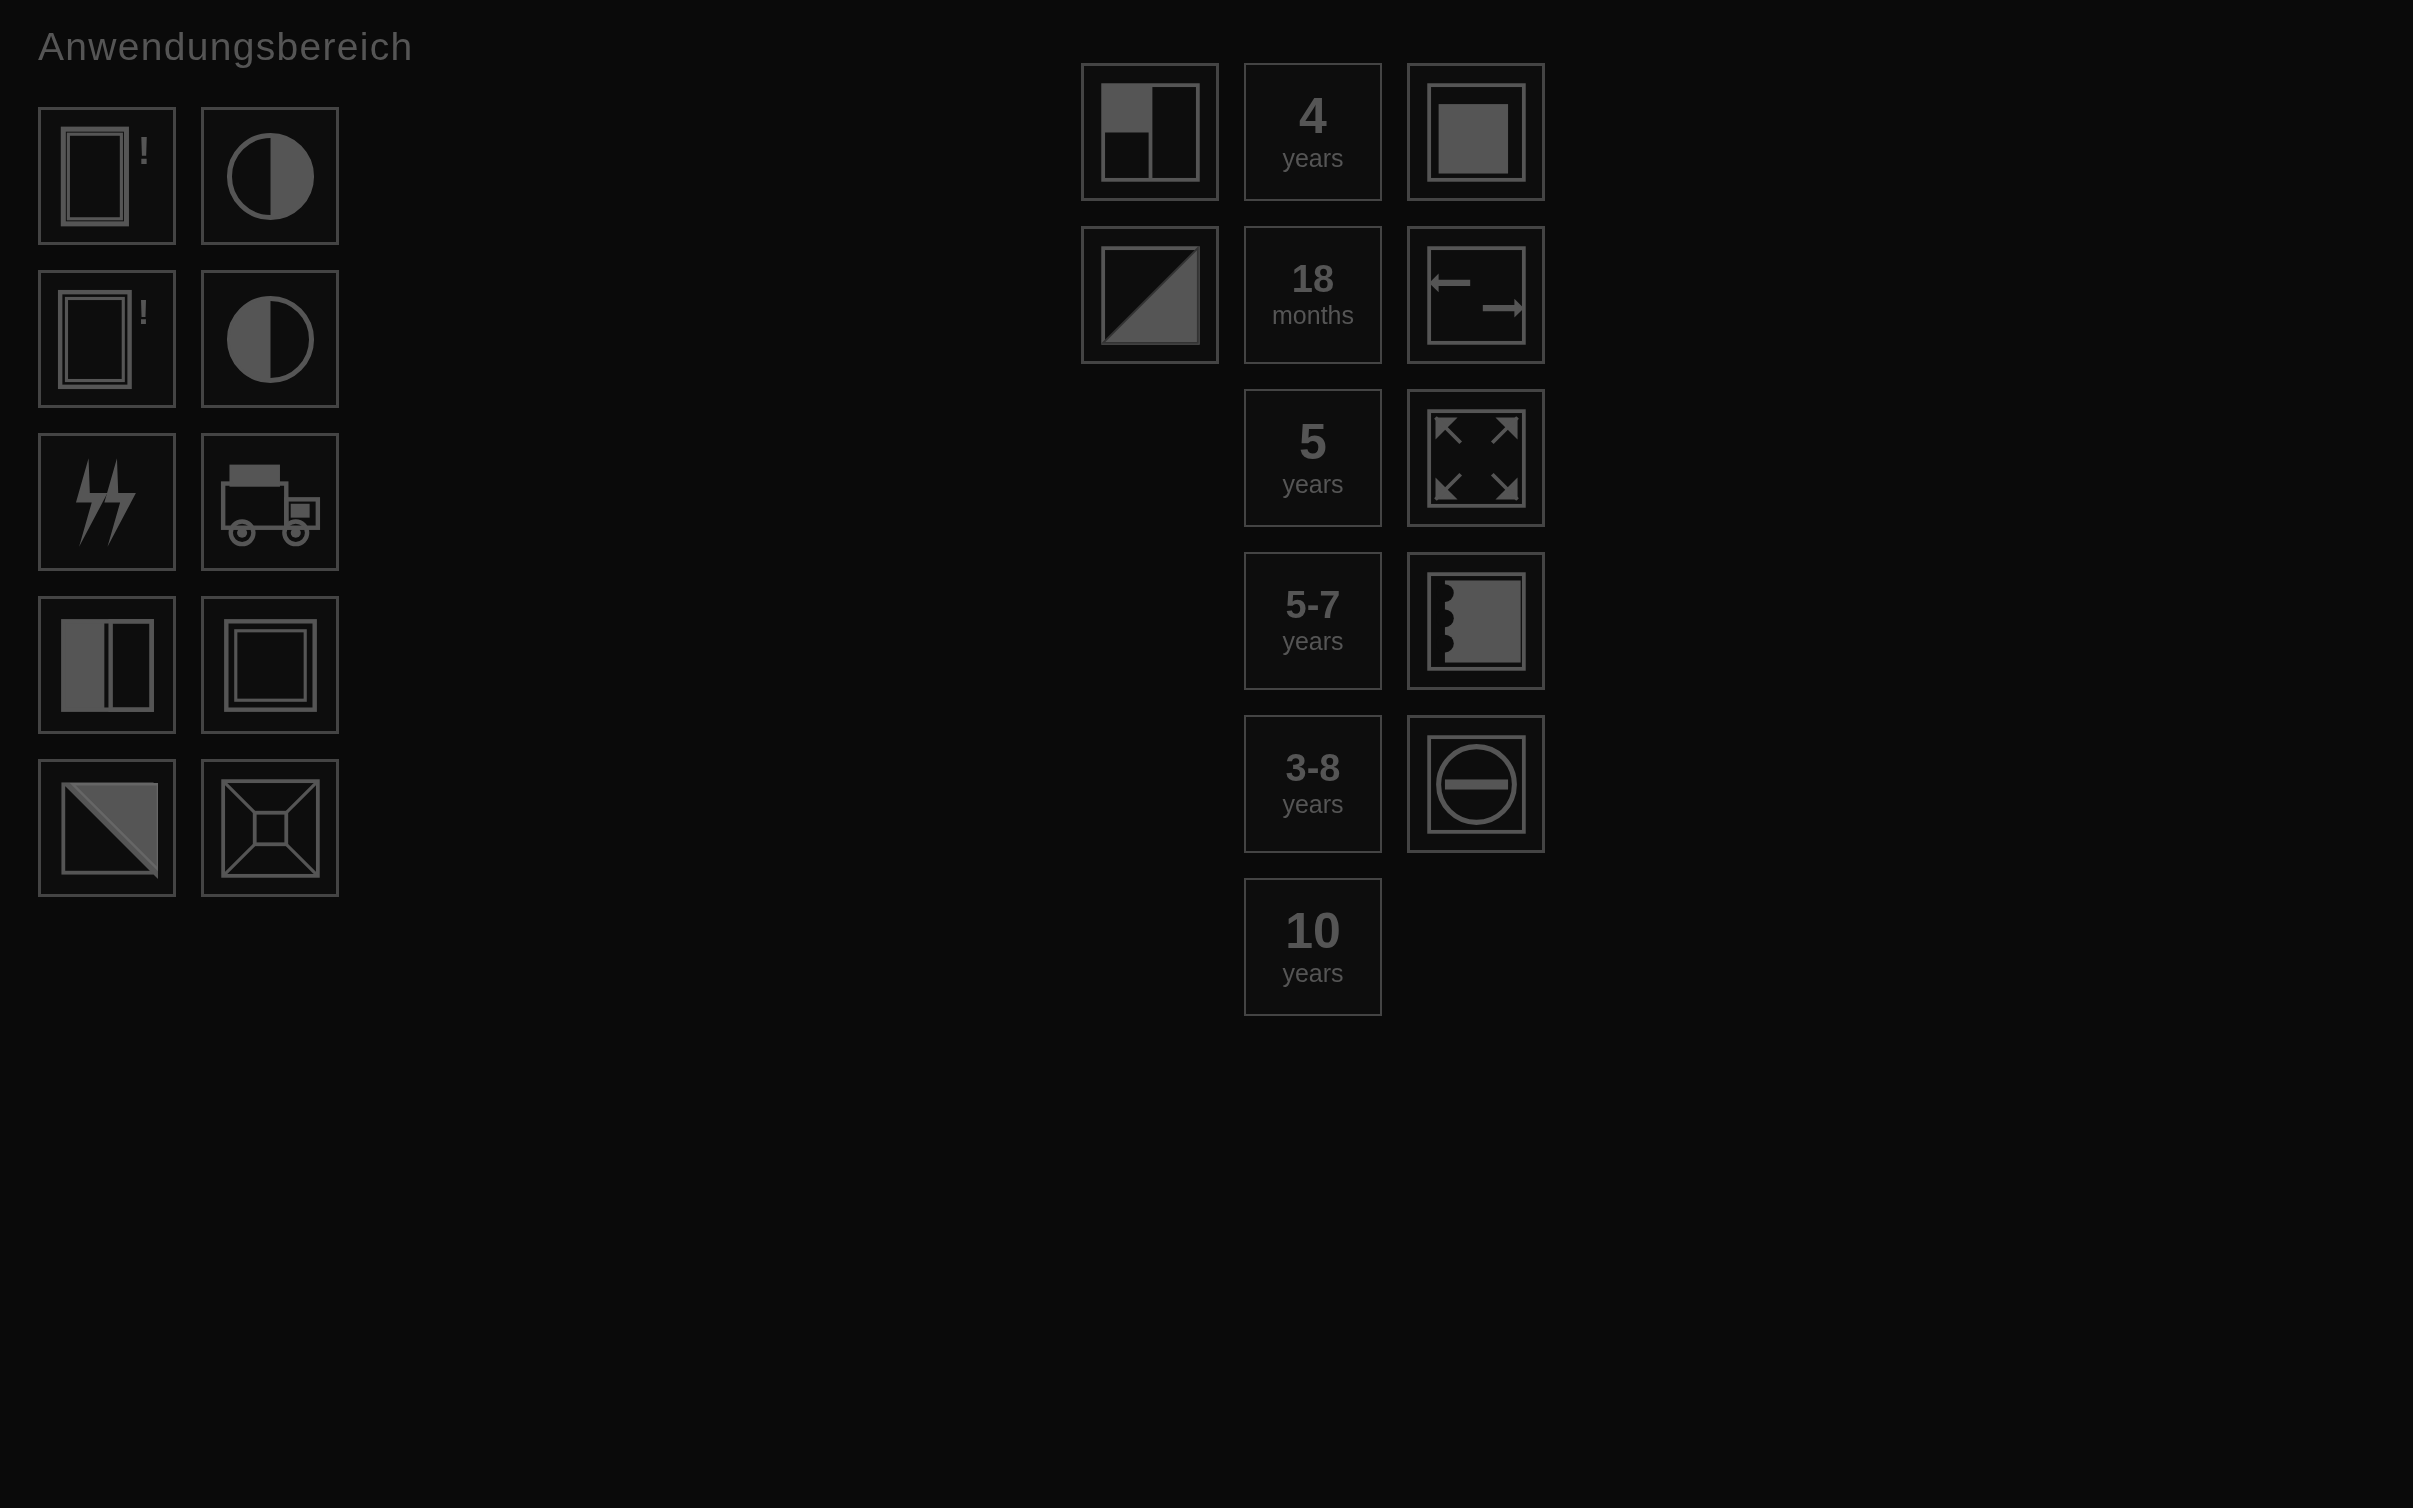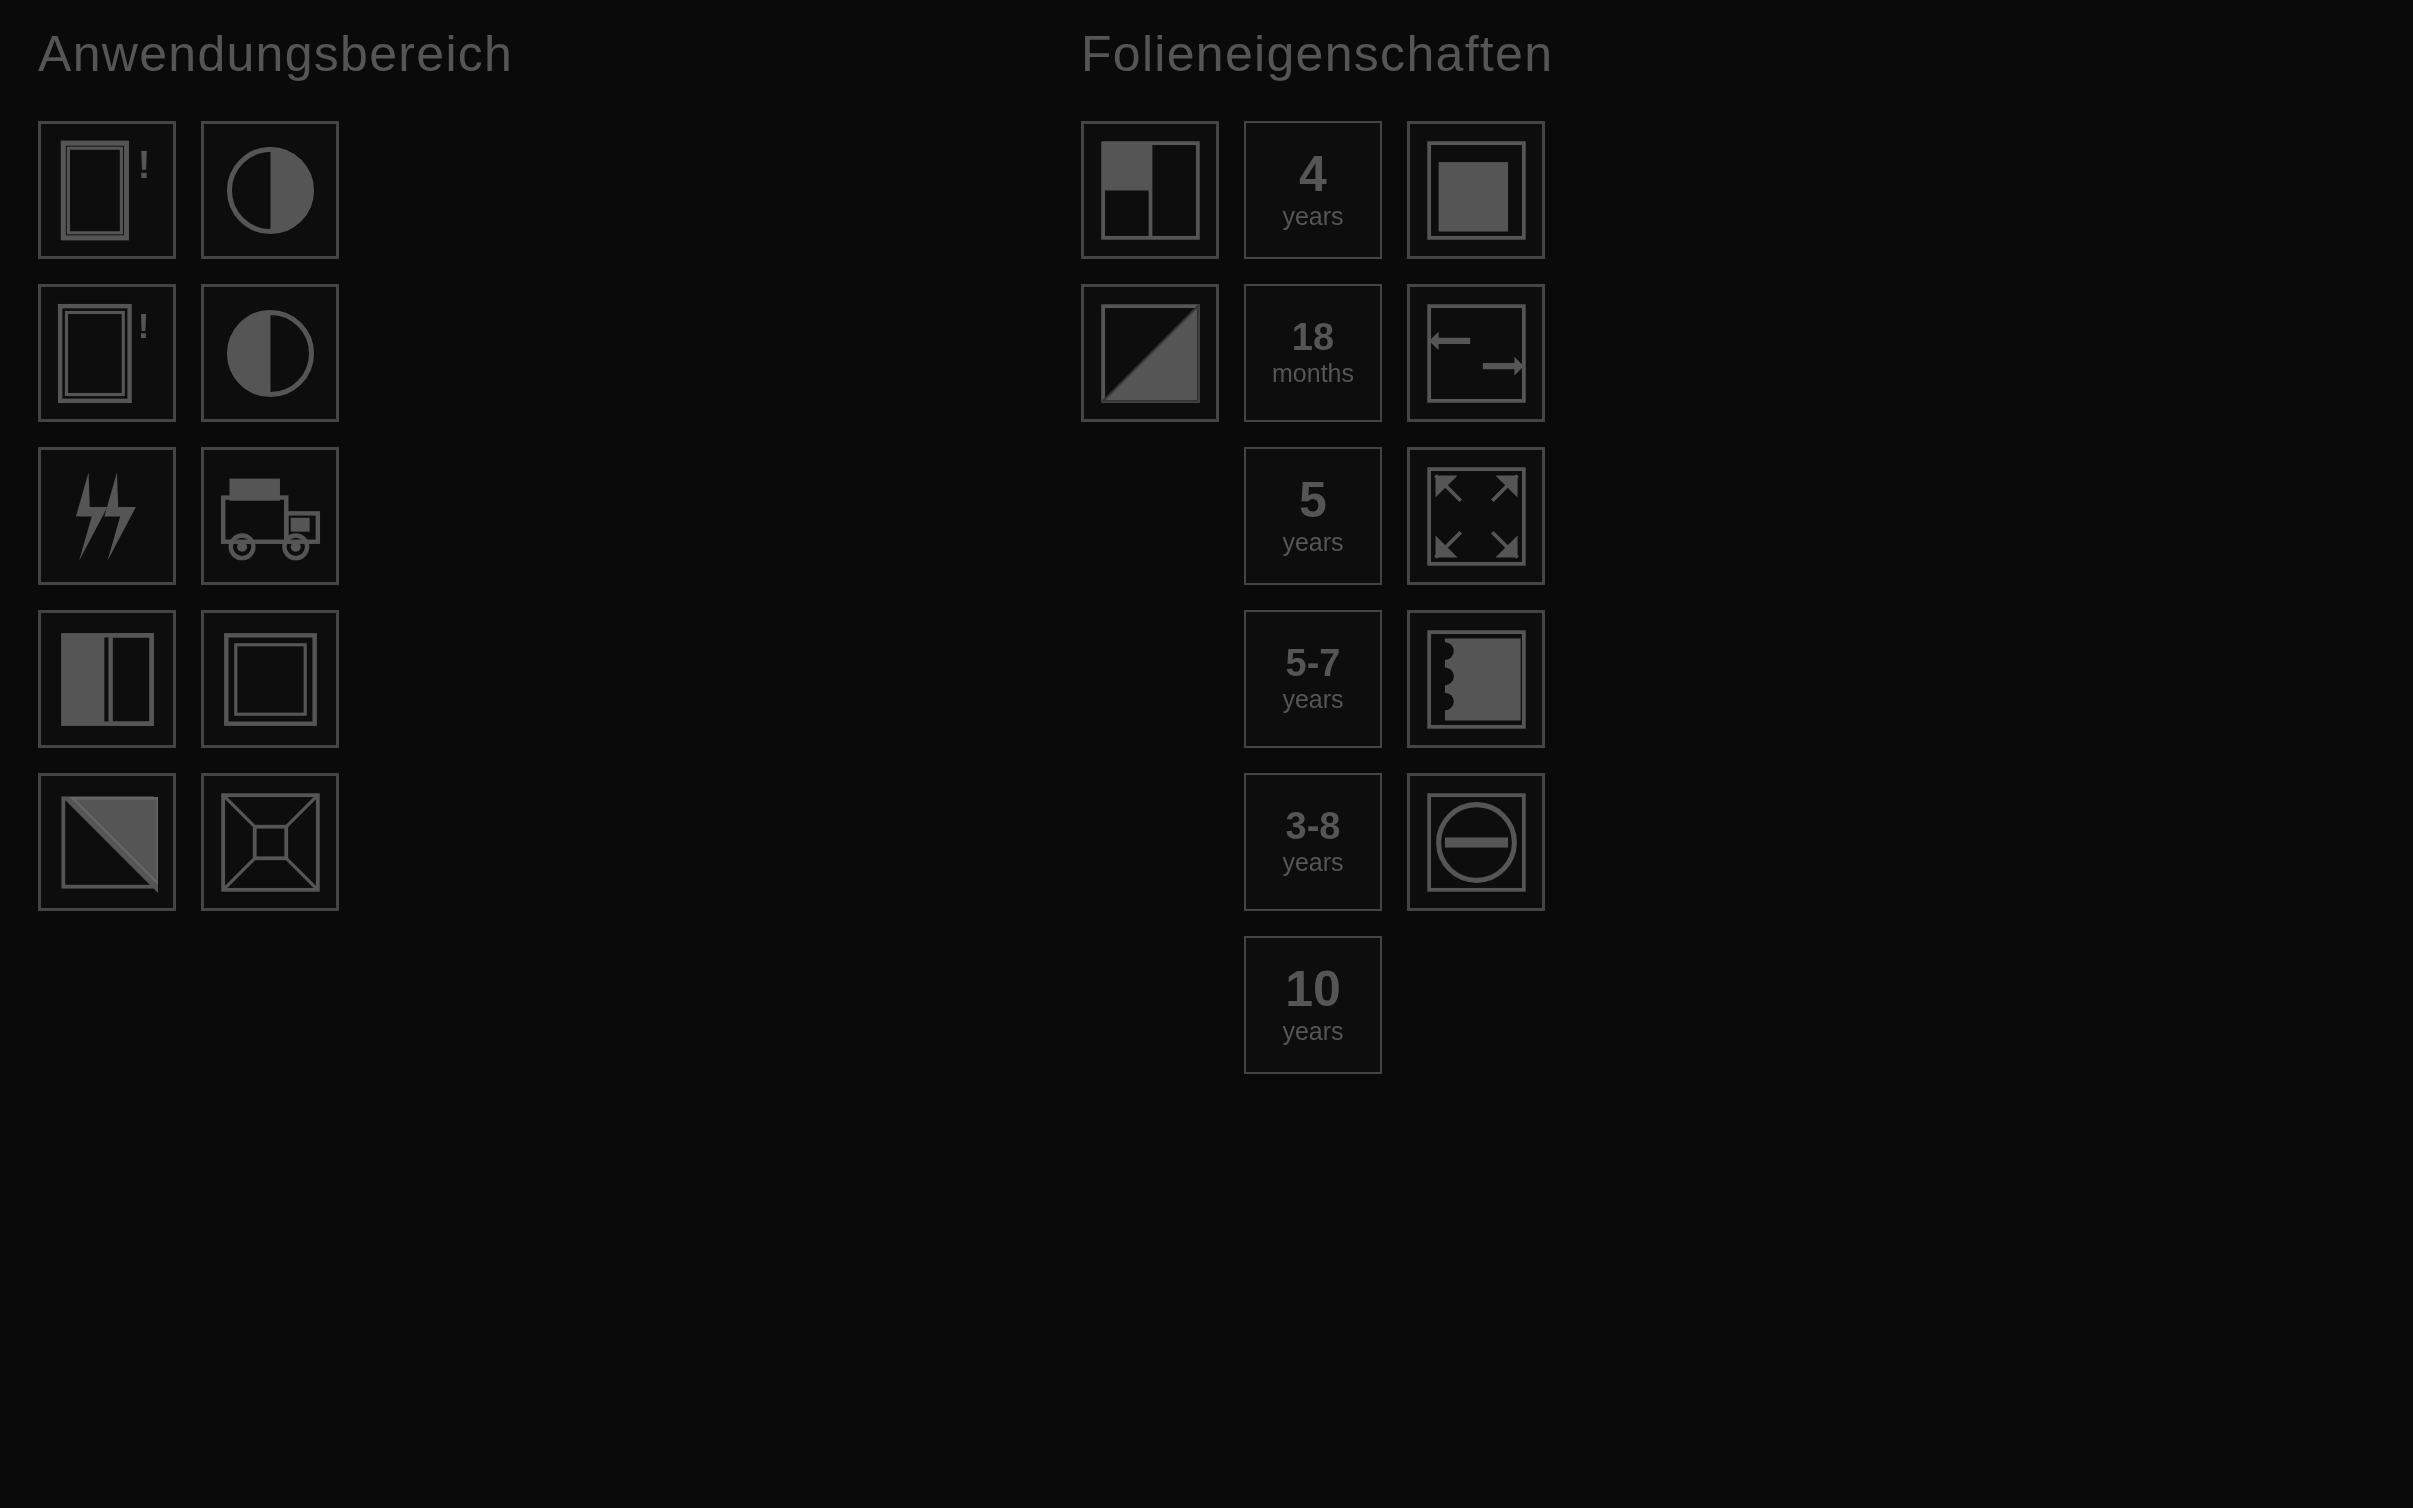--- a/index.html
+++ b/index.html
@@ -7,21 +7,21 @@
       background: #0a0a0a;
       color: #555;
       font-family: Arial, sans-serif;
       width: 2413px;
       height: 1508px;
       overflow: hidden;
       position: relative;
     }
 
     .section-title {
-      font-size: 50px;
+      font-size: 39px;
       font-weight: 300;
       color: #555;
       letter-spacing: 1.3px;
     }
 
     .left-section {
       position: absolute;
       left: 38px;
       top: 25px;
     }
@@ -214,21 +214,20 @@
         <line x1="155" y1="155" x2="105" y2="105" stroke="#555" stroke-width="5"></line>
       </svg>
     </div>
 
     <div class="empty-cell"></div>
 
   </div>
 </div>
 
 <div class="right-section">
-  <h1 class="section-title">Folieneigenschaften</h1>
 
   <div class="right-icon-grid">
 
 
     <div class="icon-box">
       <svg viewBox="0 0 160 160">
         <rect x="5" y="5" width="150" height="150" fill="none" stroke="#555" stroke-width="6"></rect>
 
         <line x1="80" y1="5" x2="80" y2="155" stroke="#555" stroke-width="6"></line>
 

